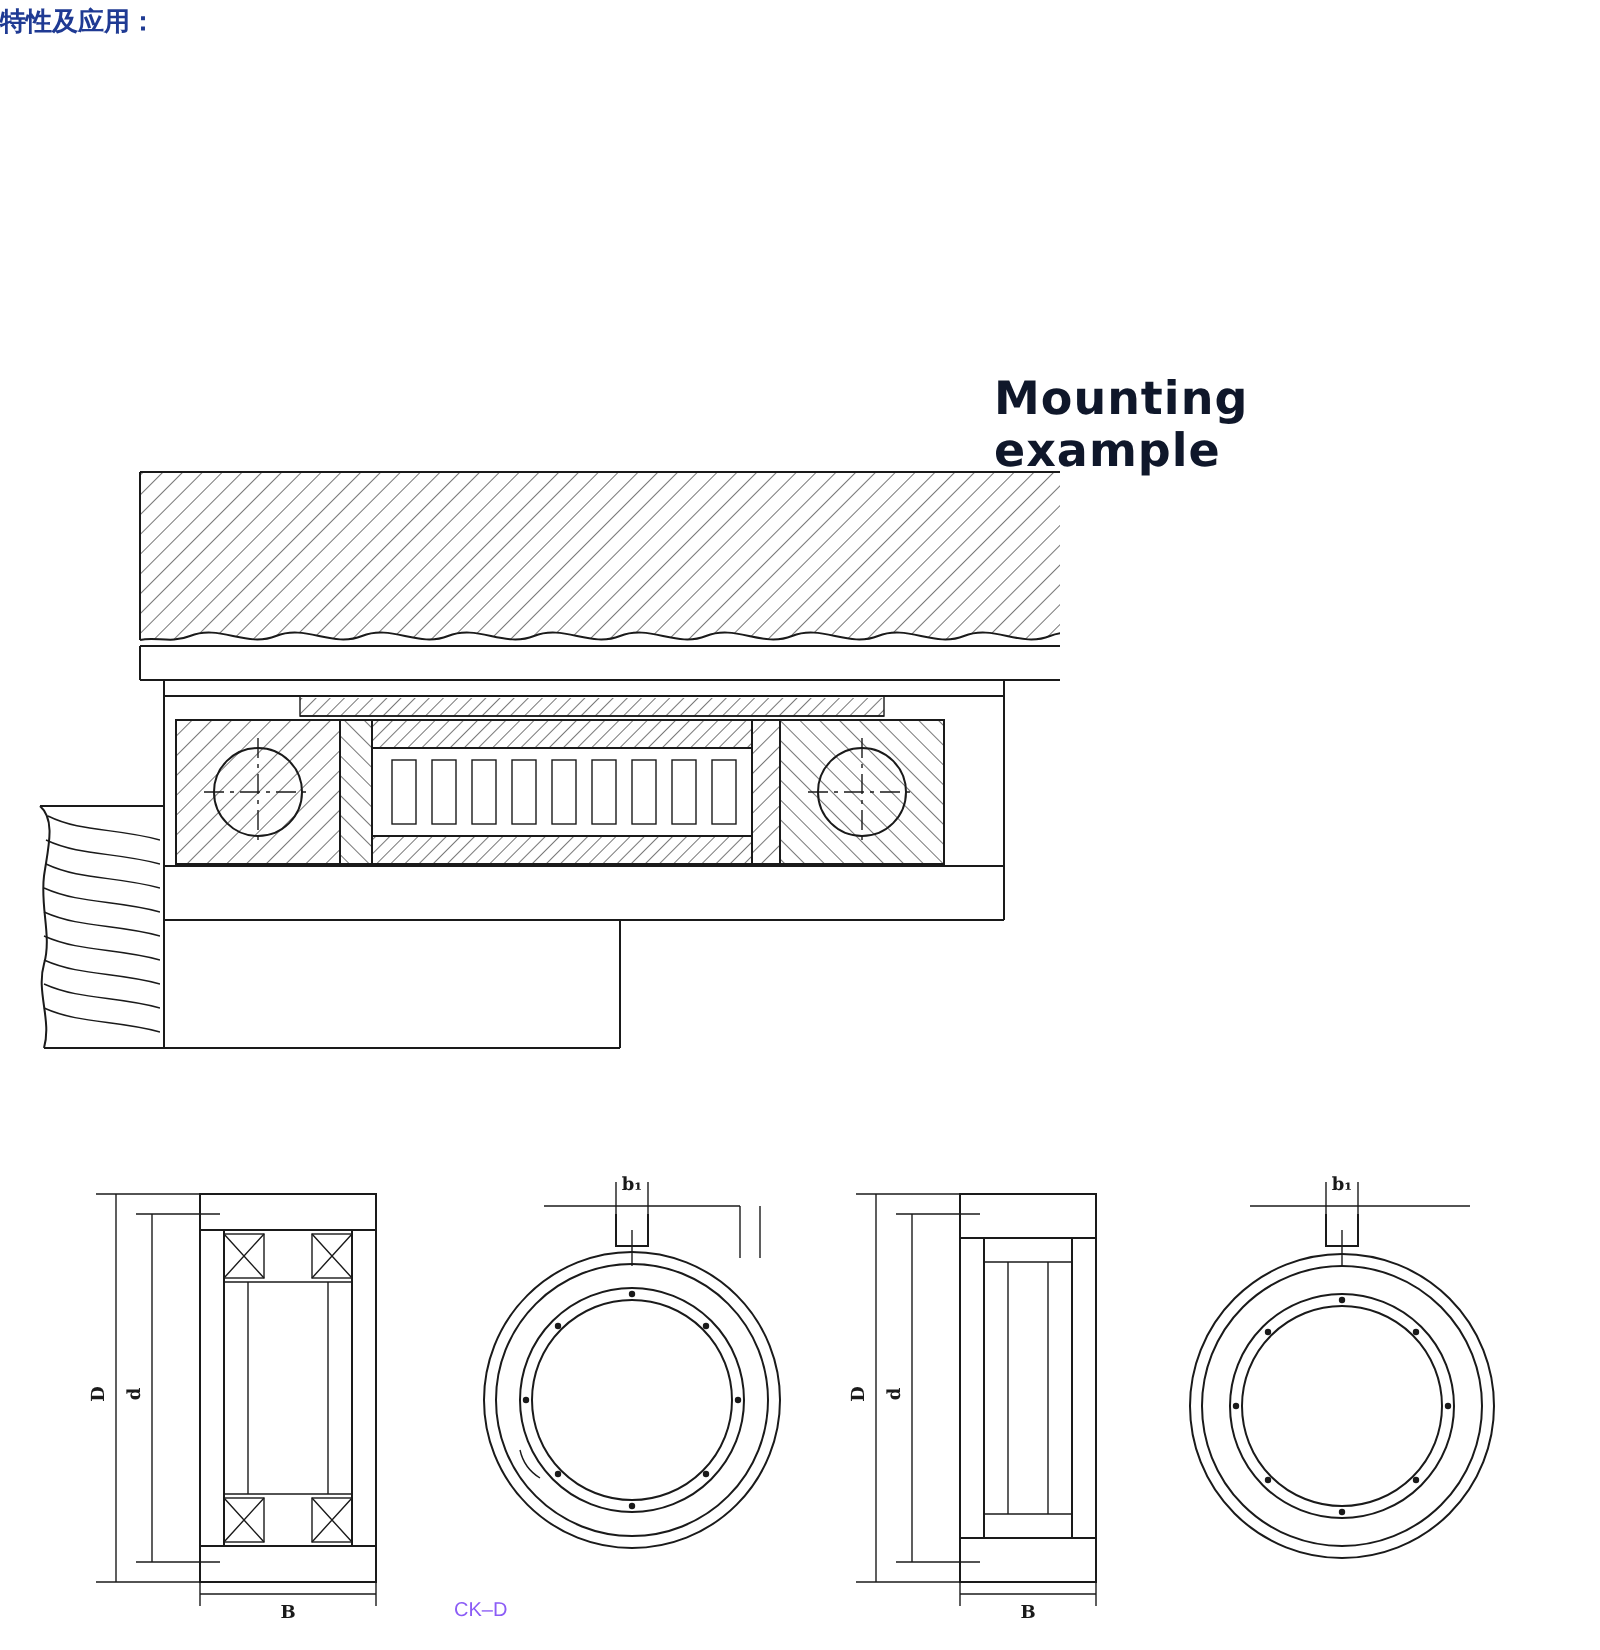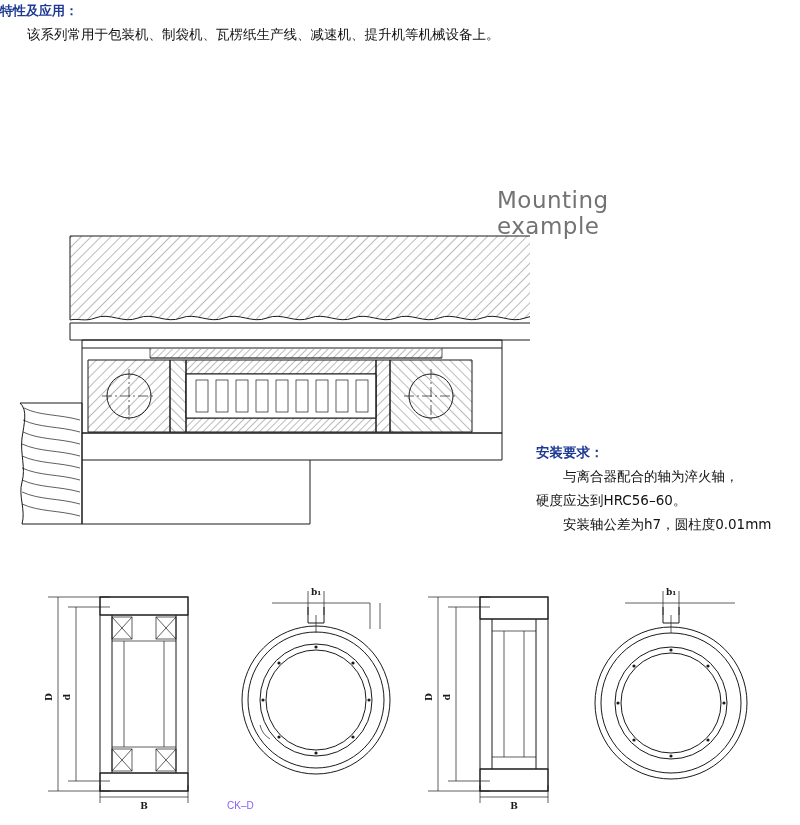--- a/index.html
+++ b/index.html
@@ -28,21 +28,21 @@
   .indent{text-indent:2em;}
 
   
   .h-cn{
     position:absolute;left:110px;top:185px;
     font-size:24px;font-weight:bold;color:#1f3a93;
     letter-spacing:2px;
   }
   .h-en{
     position:absolute;left:497px;top:187px;
-    font-size:23px;font-weight:normal;color:#737373;
+    font-size:23px;font-weight:bold;color:#0f172a;
     letter-spacing:0.5px;
   }
 
   
   .req{
     position:absolute;left:536px;top:440px;width:262px;
     font-size:13.5px;line-height:24px;color:#111;
   }
   .req .req-h{font-weight:bold;color:#1f3a93;}
   .req p{margin:0;}
@@ -63,31 +63,24 @@
   }
 </style>
 </head>
 <body>
 
 <div class="page">
 
   <div class="sec-title">特性及应用：</div>
 
   <div class="body-text">
-    <p class="indent">该系列常用于包装机、制袋机、瓦楞纸生产线、减速机、提升机等机械设备上。</p>
   </div>
 
   <div class="h-en">Mounting example</div>
 
-  <div class="req">
-    <p class="req-h">安装要求：</p>
-    <p class="ind">与离合器配合的轴为淬火轴，</p>
-    <p>硬度应达到HRC56–60。</p>
-    <p class="ind">安装轴公差为h7，圆柱度0.01mm</p>
-  </div>
 
   <div class="dwg" style="left:10px;top:228px;">
   <svg width="520" height="345" viewBox="0 0 520 345">
     <defs>
       <pattern id="h45" width="7" height="7" patternTransform="rotate(45)" patternUnits="userSpaceOnUse">
         <line x1="0" y1="0" x2="0" y2="7" class="hatchA"></line>
       </pattern>
       <pattern id="h45b" width="7" height="7" patternTransform="rotate(-45)" patternUnits="userSpaceOnUse">
         <line x1="0" y1="0" x2="0" y2="7" class="hatchA"></line>
       </pattern>

